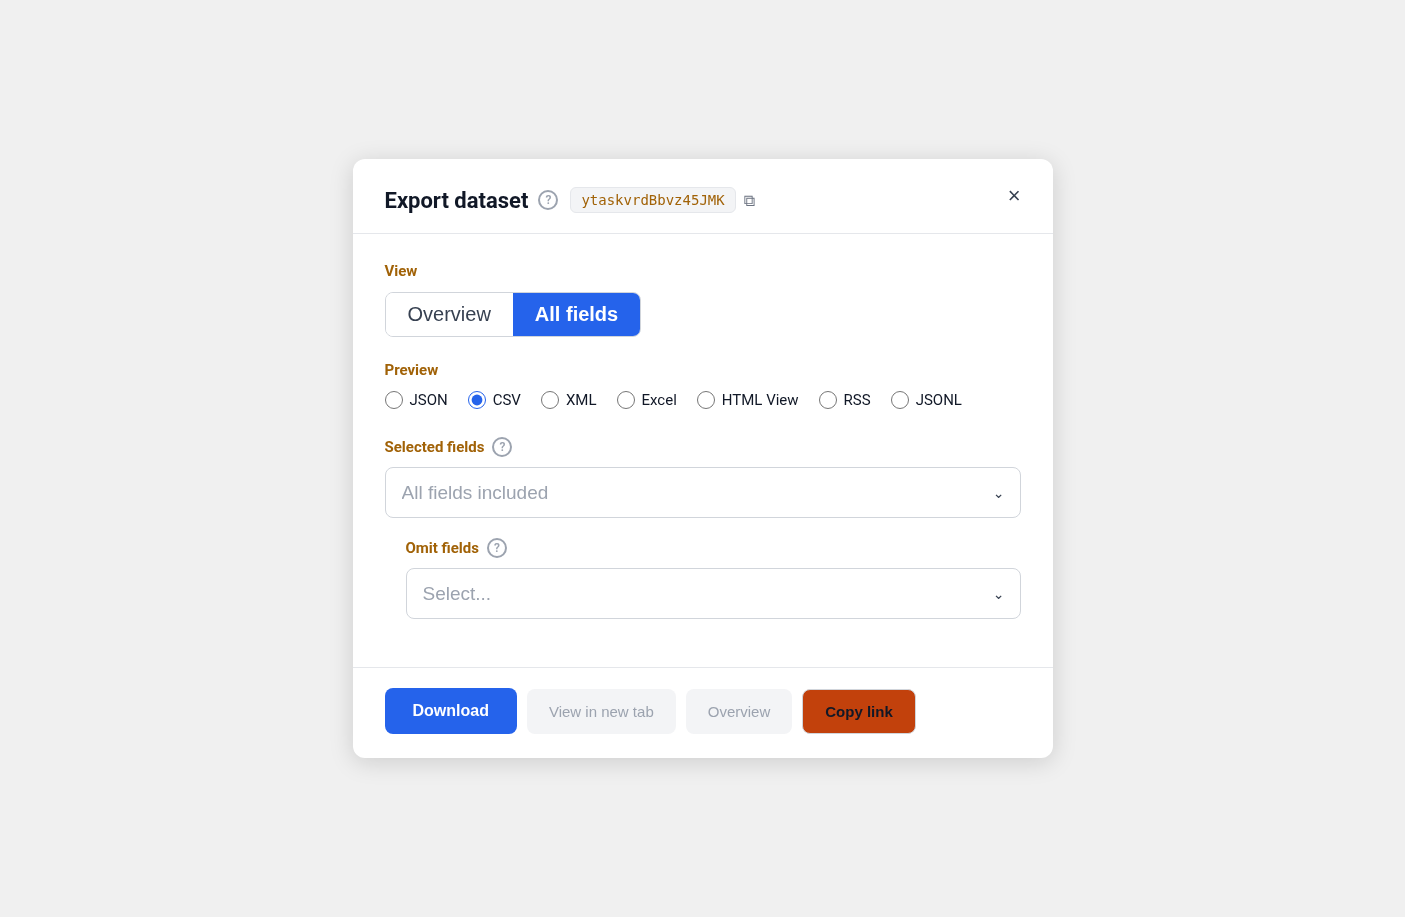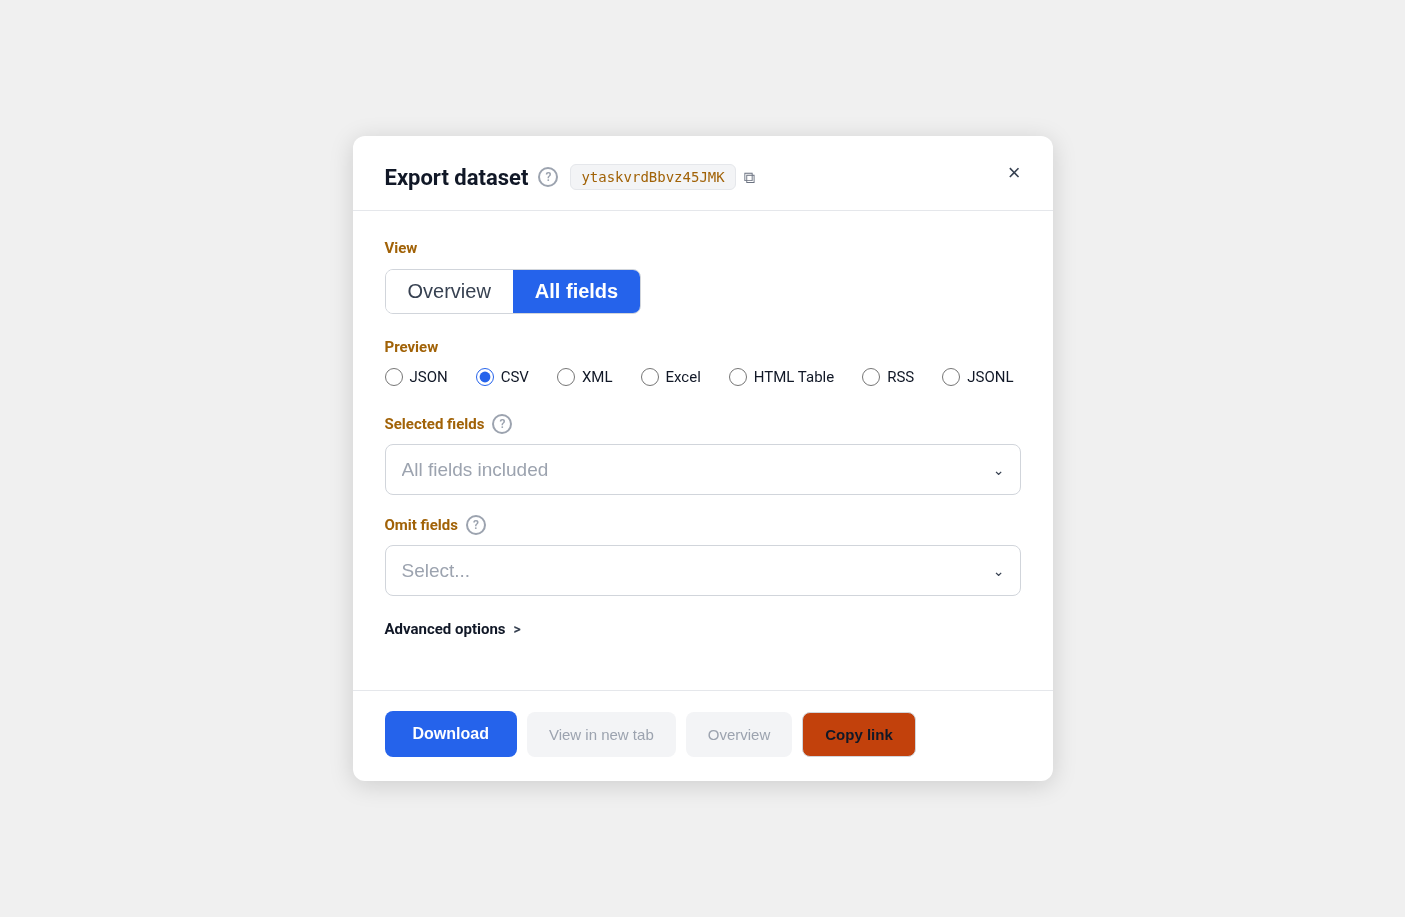--- a/index.html
+++ b/index.html
@@ -126,21 +126,21 @@
       color: #ffffff;
       font-weight: 600;
     }
 
     .format-section {
       margin-bottom: 28px;
     }
 
     .radio-group {
       display: flex;
-      gap: 28px;
+      gap: 20px;
       flex-wrap: wrap;
     }
 
     .radio-item {
       display: flex;
       align-items: center;
       gap: 7px;
       cursor: pointer;
     }
 
@@ -190,20 +190,21 @@
       right: 16px;
       top: 50%;
       transform: translateY(-50%);
       pointer-events: none;
       color: #374151;
       font-size: 14px;
     }
 
     .omit-section {
       margin-bottom: 24px;
+      margin-left: 21px;
     }
 
     .advanced-options {
       display: flex;
       align-items: center;
       gap: 8px;
       margin-bottom: 28px;
       cursor: pointer;
     }
 
@@ -296,21 +297,21 @@
         <label class="radio-item">
           <input type="radio" class="radio-input" name="format" style="">
           <span class="radio-label">XML</span>
         </label>
         <label class="radio-item">
           <input type="radio" class="radio-input" name="format" style="">
           <span class="radio-label">Excel</span>
         </label>
         <label class="radio-item">
           <input type="radio" class="radio-input" name="format" style="">
-          <span class="radio-label">HTML Table</span>
+          <span class="radio-label">HTML View</span>
         </label>
         <label class="radio-item">
           <input type="radio" class="radio-input" name="format" style="">
           <span class="radio-label">RSS</span>
         </label>
         <label class="radio-item">
           <input type="radio" class="radio-input" name="format" style="">
           <span class="radio-label">JSONL</span>
         </label>
       </div>
@@ -335,24 +336,20 @@
         <span class="help-icon">?</span>
       </div>
       <div class="select-wrapper">
         <select>
           <option value="">Select...</option>
         </select>
         <span class="select-chevron">⌄</span>
       </div>
     </div>
 
-    <div class="advanced-options">
-      <span class="advanced-label">Advanced options</span>
-      <span class="chevron-right">&gt;</span>
-    </div>
 
   </div>
 
   <div class="footer-buttons">
     <button class="btn-download">Download</button>
     <button class="btn-secondary">View in new tab</button>
     <button class="btn-secondary">Overview</button>
     <button class="btn-outline">Copy link</button>
   </div>
 </div>

